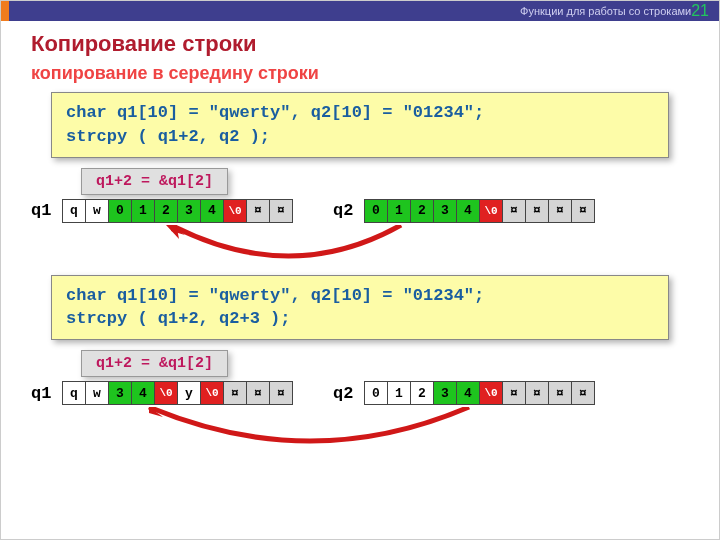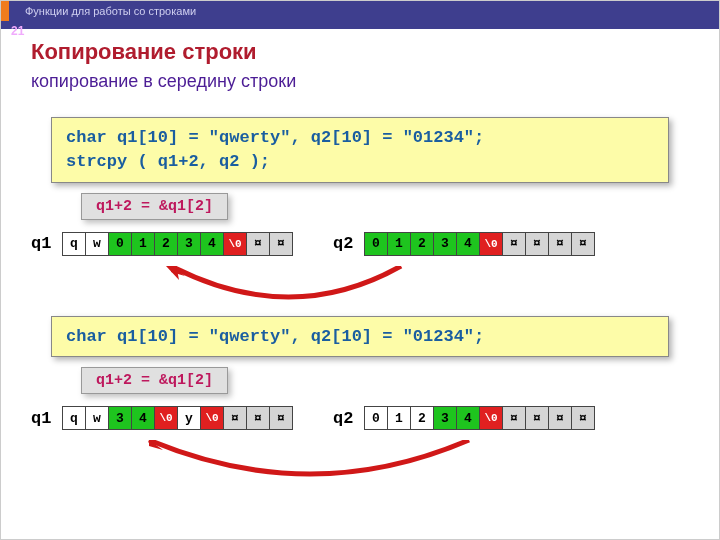--- a/index.html
+++ b/index.html
@@ -8,51 +8,50 @@
     width: 720px;
     height: 540px;
     font-family: Arial, sans-serif;
     background: #fff;
     position: relative;
     border: 1px solid #ccc;
   }
   .header {
     background: #3e3e8e;
     color: #cfcff0;
-    height: 28px;
+    height: 20px;
     line-height: 20px;
     padding: 0 10px;
     font-size: 11px;
     display: flex;
-    justify-content: space-between;
-    flex-direction: column;
+    justify-content: flex-end;
   }
   .header .orange-tab {
     position: absolute;
     left: 0; top: 0;
     width: 8px; height: 20px;
     background: #f07c1e;
   }
   .header .right {
-    color: #f0abfc;
-    font-weight: bold;
-    font-size: 12px;
+    color: #22c55e;
+    font-weight: normal;
+    font-size: 16px;
   }
   .content { padding: 6px 30px 10px 30px; }
   h1 {
     font-size: 22px;
     color: #b01c2e;
     margin: 4px 0 6px 0;
     font-weight: bold;
   }
   h2 {
     font-size: 18px;
-    color: #4c1d95;
-    margin: 4px 0 25px 0;
-    font-weight: normal;
+    color: #ef4444;
+    margin: 4px 0 8px 0;
+    font-weight: bold;
   }
   .codebox {
     background: #fdfca8;
     border: 1px solid #888;
     box-shadow: 3px 3px 6px rgba(0,0,0,0.3);
     padding: 8px 14px;
     font-family: "Courier New", monospace;
     font-size: 17px;
     font-weight: bold;
     color: #1a5ea0;
@@ -67,21 +66,21 @@
     box-shadow: 3px 3px 6px rgba(0,0,0,0.25);
     padding: 4px 14px;
     font-family: "Courier New", monospace;
     font-size: 15px;
     font-weight: bold;
     color: #be185d;
   }
   .memrow {
     display: flex;
     align-items: center;
-    margin: 12px 0;
+    margin: 4px 0;
   }
   .arr-label {
     font-family: "Courier New", monospace;
     font-size: 17px;
     font-weight: bold;
     margin-right: 6px;
     min-width: 26px;
   }
   .cells { display: flex; }
   .cell {
@@ -158,20 +157,21 @@
   <div class="svgwrap">
     <svg width="660" height="44">
       <path d="M 140 0 Q 260 62 370 0" stroke="#d01818" stroke-width="5" fill="none"></path>
       <polygon points="135,0 152,0 145,-2 148,14" transform="translate(0,0)" fill="#d01818"></polygon>
       <polygon points="140,0 154,10 140,6" fill="#d01818"></polygon>
     </svg>
   </div>
 
   <div class="codebox">
     <div>char q1[10] = "qwerty", q2[10] = "01234";</div>
+    <div>strcpy ( q1+2, q2+3 );</div>
   </div>
 
   <div class="annot-row" style="gap:160px">
     <div class="annot">q1+2 = &amp;q1[2]</div>
   </div>
 
   <div class="memrow">
     <span class="arr-label">q1</span>
     <div class="cells" id="ex2q1">
         <div class="cell">q</div>

